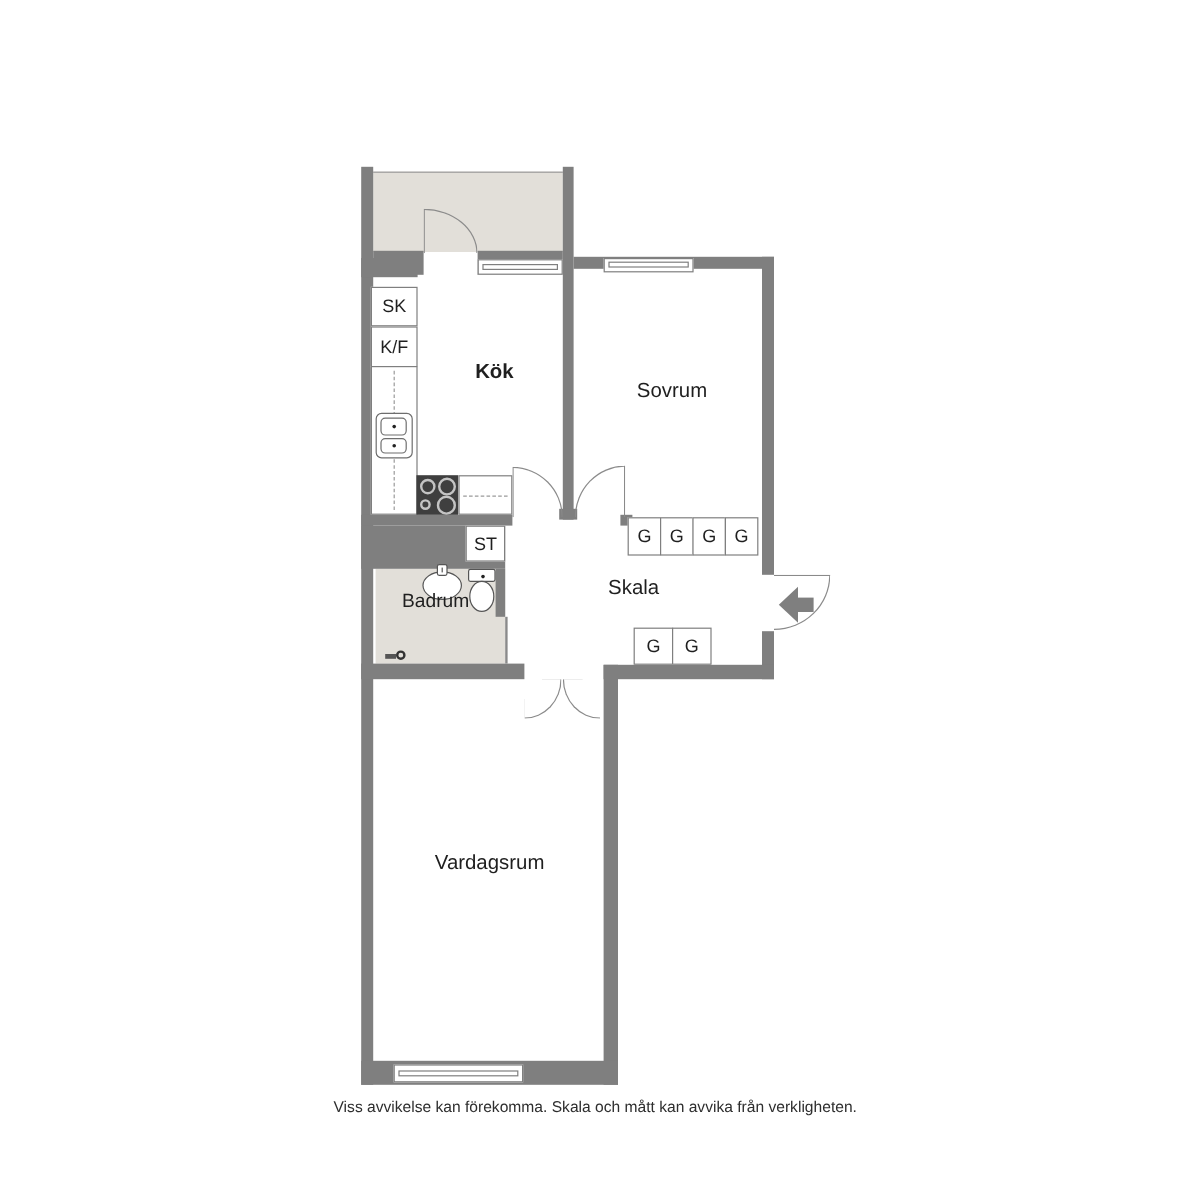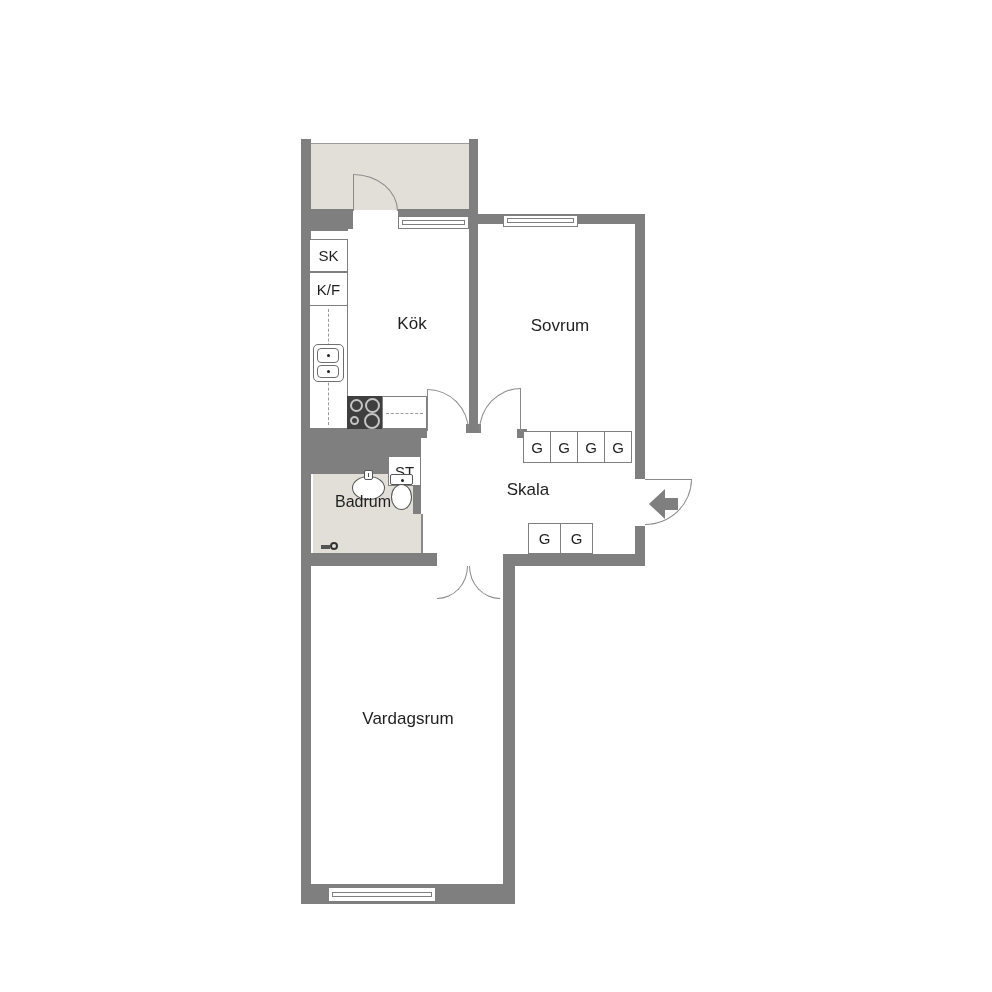--- a/index.html
+++ b/index.html
@@ -110,21 +110,21 @@
 
   <div class="abs" style="left:347px;top:370px;width:35px;height:33px;background:#3f3f3f;">
     <div class="burner" style="left:3px;top:3px;width:13px;height:13px;"></div>
     <div class="burner" style="left:18px;top:2px;width:15px;height:15px;"></div>
     <div class="burner" style="left:3px;top:20px;width:9px;height:9px;"></div>
     <div class="burner" style="left:17px;top:17px;width:16px;height:16px;"></div>
   </div>
   <div class="box" style="left:382px;top:370px;width:45px;height:33px;"></div>
   <div class="dashh" style="left:386px;top:387px;width:37px;"></div>
 
-  <div class="box" style="left:388px;top:430px;width:33px;height:30px;">
+  <div class="box" style="left:388px;top:412px;width:33px;height:30px;">
     <span>ST</span>
   </div>
 
   <div class="grow" style="left:523px;top:405px;">
     <div class="gbox" style="width:28px;height:32px;">
         <span>G</span>
       </div>
     <div class="gbox" style="width:28px;height:32px;">
         <span>G</span>
       </div>
@@ -151,20 +151,21 @@
   </div>
   <div class="fixture" style="left:390px;top:448px;width:23px;height:11px;border-radius:2px;">
     <div class="dot" style="left:10px;top:4px;"></div>
   </div>
   <div class="fixture" style="left:391px;top:458px;width:21px;height:26px;border-radius:50%;"></div>
   <div class="abs" style="left:321px;top:516px;width:18px;height:10px;">
     <div class="abs" style="left:9px;top:0;width:8px;height:8px;border:2px solid #333;border-radius:50%;box-sizing:border-box;"></div>
     <div class="abs" style="left:0;top:3px;width:9px;height:4px;background:#555;"></div>
   </div>
 
-  <div class="room-label" style="left:412px;top:298px;">Kök</div>
+  <div class="room-label" style="left:412px;top:284px;font-weight:bold;">Kök</div>
   <div class="room-label" style="left:560px;top:300px;">Sovrum</div>
   <div class="room-label" style="left:528px;top:464px;">Skala</div>
   <div class="room-label" style="left:363px;top:476px;font-size:16px;">Badrum</div>
   <div class="room-label" style="left:408px;top:693px;">Vardagsrum</div>
 
+  <div id="caption">Viss avvikelse kan förekomma. Skala och mått kan avvika från verkligheten.</div>
 
 </div>
 
 </body></html>

